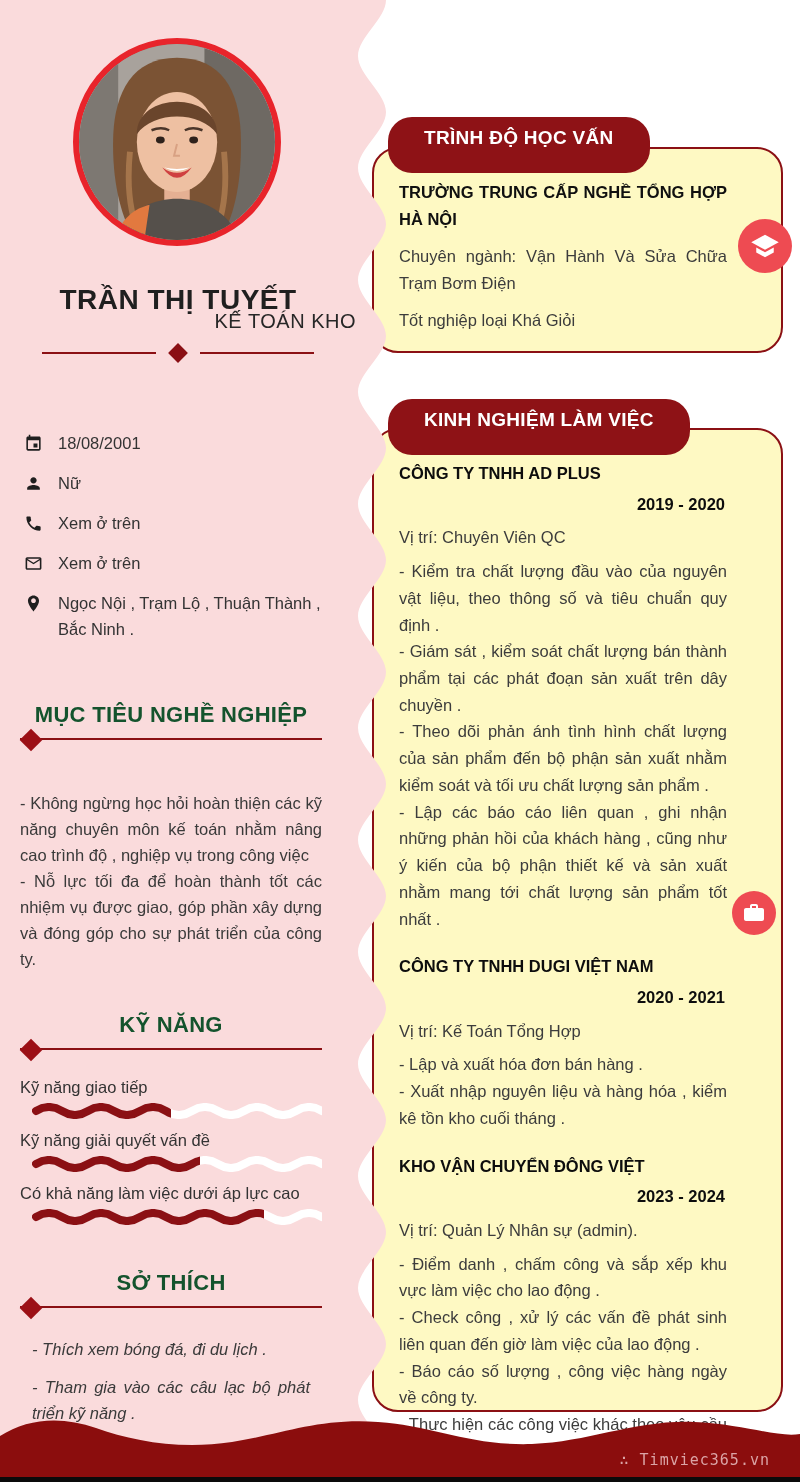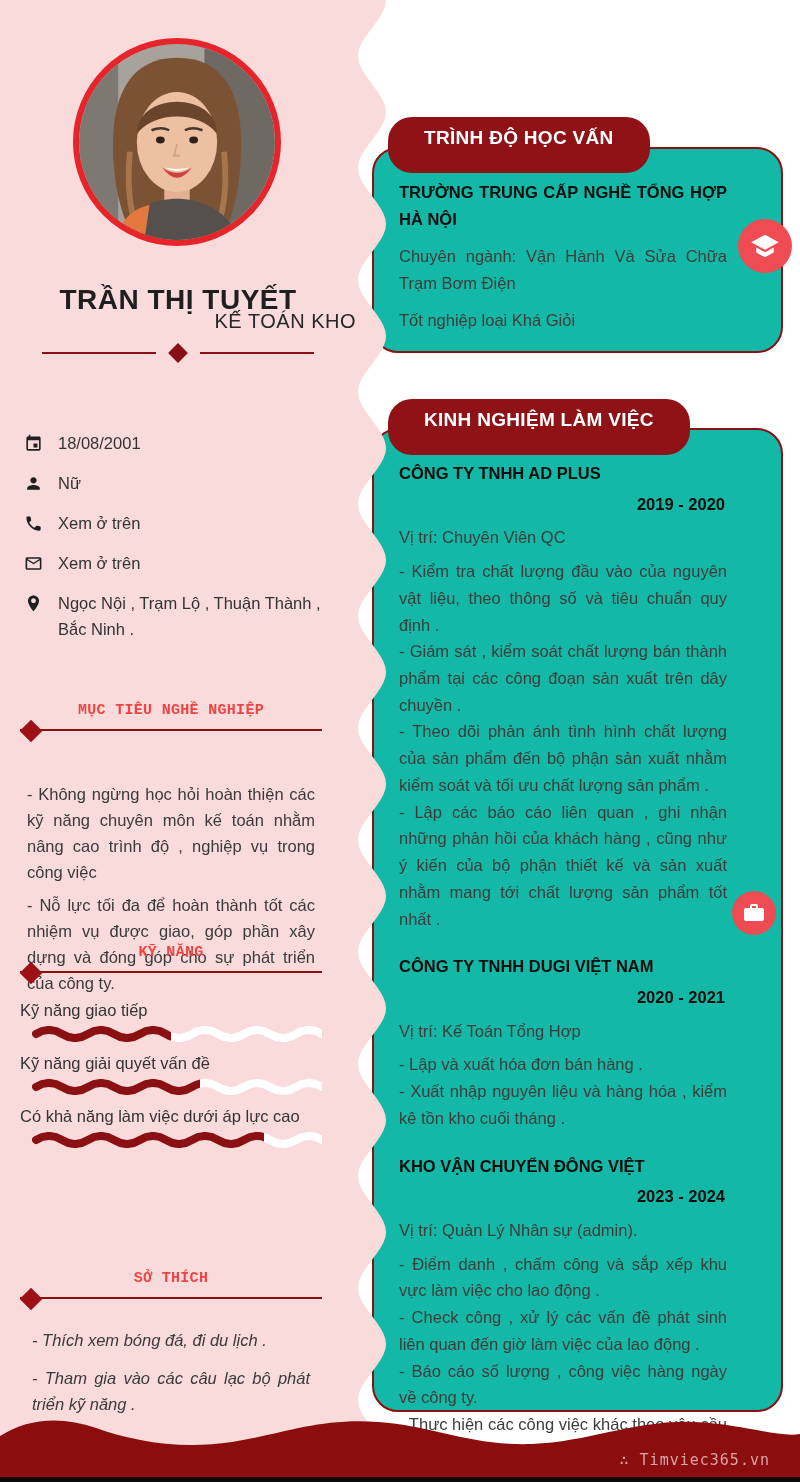--- a/index.html
+++ b/index.html
@@ -2,21 +2,21 @@
 <html><head>
 <meta charset="utf-8">
 <style>
   html,body{margin:0;padding:0;background:#ffffff;}
   .page{
     position:relative;width:800px;height:1482px;overflow:hidden;
     background:#ffffff;font-family:"Liberation Sans",sans-serif;color:#3c3c3c;
   }
   
   .rbox{
-    position:absolute;left:372px;width:411px;background:#14b8a6;
+    position:absolute;left:372px;width:411px;background:#fef9c3;
     border:2px solid #8b1014;border-radius:26px;box-sizing:border-box;
   }
   .edu-box{top:147px;height:206px;padding:30px 54px 0 25px;}
   .exp-box{top:428px;height:984px;padding:30px 54px 0 25px;}
   .rbox p{margin:0;font-size:16.5px;line-height:1.62;}
   .school{font-weight:bold;color:#101010;font-size:17px;text-align:justify;margin-bottom:11px !important;}
   .edu-line{text-align:justify;margin-bottom:10px !important;}
   .job{margin-bottom:21px;}
   .company{font-weight:bold;color:#0d0d0d;font-size:17px;margin-bottom:4px !important;}
   .period{font-weight:bold;color:#0d0d0d;font-size:17.5px;text-align:right;padding-right:2px;margin-bottom:7px !important;}
@@ -39,27 +39,27 @@
     display:flex;align-items:center;gap:15px;}
   .divider .seg{flex:1;height:2.5px;background:#8b1014;}
   .divider .dia{width:14px;height:14px;background:#8a0f14;transform:rotate(45deg);flex:0 0 auto;}
   
   .contact{position:absolute;top:430px;left:24px;width:300px;}
   .c-row{display:flex;align-items:flex-start;margin-bottom:14px;min-height:26px;}
   .c-row svg{flex:0 0 auto;margin:4px 15px 0 0;}
   .c-row .c-text{font-size:16.5px;line-height:26px;color:#333;}
   
   .side-sec{position:absolute;left:20px;width:302px;}
-  .sec-objective{top:702px;} .sec-skills{top:944px;} .sec-hobbies{top:1270px;}
-  .side-h{position:relative;text-align:center;font-weight:bold;font-size:15px;
-    color:#ef4444;letter-spacing:.3px;padding-bottom:10px;border-bottom:2.5px solid #8b1014;font-family:Liberation Mono, monospace;}
+  .sec-objective{top:702px;} .sec-skills{top:1012px;} .sec-hobbies{top:1270px;}
+  .side-h{position:relative;text-align:center;font-weight:bold;font-size:22px;
+    color:#14532d;letter-spacing:.3px;padding-bottom:10px;border-bottom:2.5px solid #8b1014;}
   .side-h .h-dia{position:absolute;left:3px;bottom:-10px;width:16px;height:16px;
     background:#9c1016;transform:rotate(45deg);}
   .side-body{margin-top:50px;font-size:16.5px;line-height:26px;text-align:justify;color:#3a3a3a;}
-  .side-body p{margin:7px;}
+  .side-body p{margin:0;}
   .skills-list{margin-top:24px;}
   .skill-label{font-size:16.5px;color:#333;line-height:26px;margin-bottom:3px;}
   .skill-bar{position:relative;width:290px;height:16px;margin:0 0 8px 12px;}
   .skill-bar svg{position:absolute;left:0;top:0;display:block;width:290px;height:16px;}
   .fillwrap{position:absolute;left:0;top:0;height:16px;overflow:hidden;width:50%;}
   .hobby-body{margin-top:28px;font-size:16.5px;line-height:26px;text-align:justify;color:#3a3a3a;}
   .hobby-body p{margin:12px;font-style:italic;}
   
   .pill{position:absolute;z-index:4;background:#8e1216;color:#fff;border-radius:24px;
     height:56px;line-height:41px;padding:0 36px;font-weight:bold;font-size:19px;letter-spacing:.3px;}
@@ -85,21 +85,21 @@
     <p class="edu-line">Chuyên ngành: Vận Hành Và Sửa Chữa Trạm Bơm Điện</p>
     <p class="edu-line">Tốt nghiệp loại Khá Giỏi</p>
   </section>
 
   <section class="rbox exp-box">
     <div class="job">
       <p class="company">CÔNG TY TNHH AD PLUS</p>
       <p class="period">2019 - 2020</p>
       <p class="position">Vị trí: Chuyên Viên QC</p>
       <p class="bullet">- Kiểm tra chất lượng đầu vào của nguyên vật liệu, theo thông số và tiêu chuẩn quy định .</p>
-      <p class="bullet">- Giám sát , kiểm soát chất lượng bán thành phẩm tại các công đoạn sản xuất trên dây chuyền .</p>
+      <p class="bullet">- Giám sát , kiểm soát chất lượng bán thành phẩm tại các phát đoạn sản xuất trên dây chuyền .</p>
       <p class="bullet">- Theo dõi phản ánh tình hình chất lượng của sản phẩm đến bộ phận sản xuất nhằm kiểm soát và tối ưu chất lượng sản phẩm .</p>
       <p class="bullet">- Lập các báo cáo liên quan , ghi nhận những phản hồi của khách hàng , cũng như ý kiến của bộ phận thiết kế và sản xuất nhằm mang tới chất lượng sản phẩm tốt nhất .</p>
     </div>
     <div class="job">
       <p class="company">CÔNG TY TNHH DUGI VIỆT NAM</p>
       <p class="period">2020 - 2021</p>
       <p class="position">Vị trí: Kế Toán Tổng Hợp</p>
       <p class="bullet">- Lập và xuất hóa đơn bán hàng .</p>
       <p class="bullet">- Xuất nhập nguyên liệu và hàng hóa , kiểm kê tồn kho cuối tháng .</p>
     </div>

